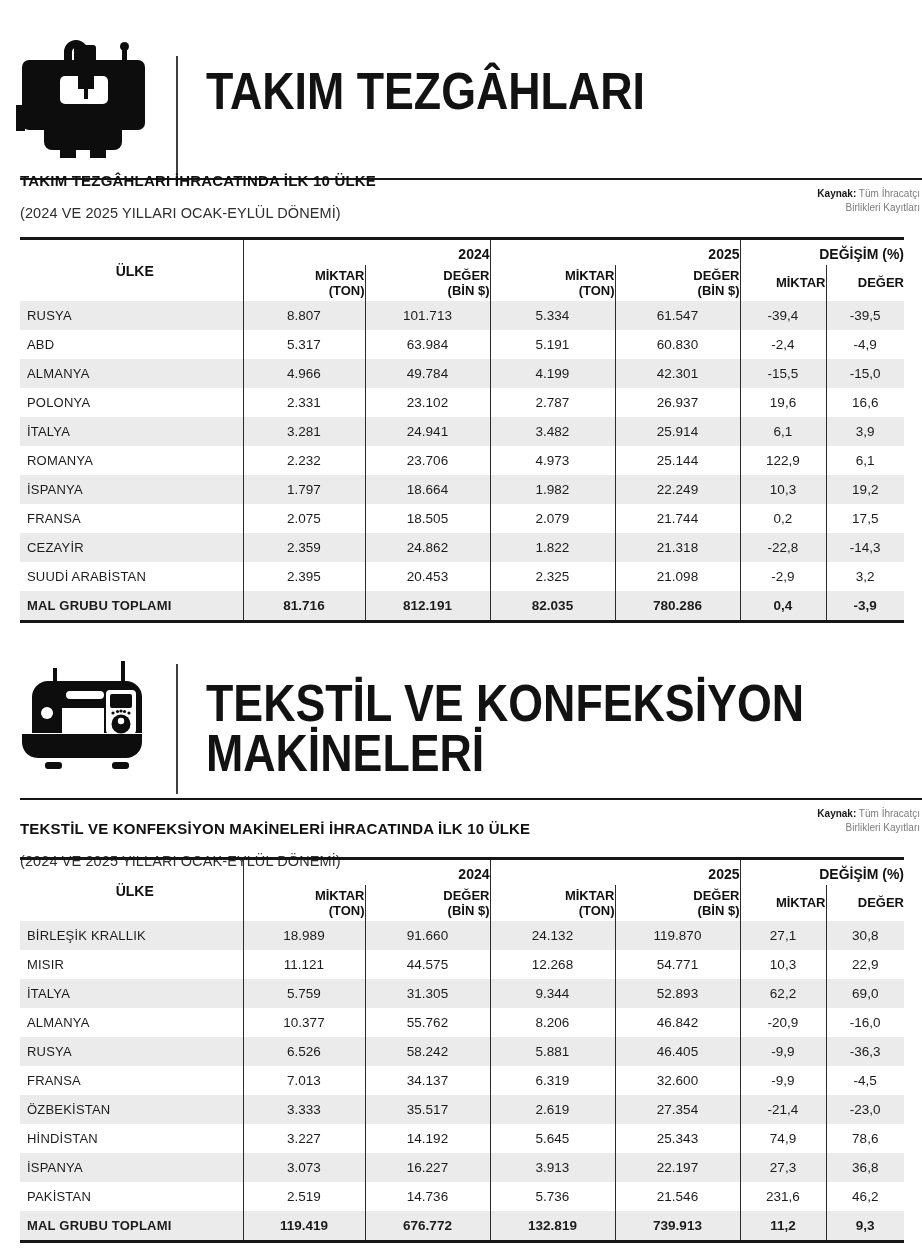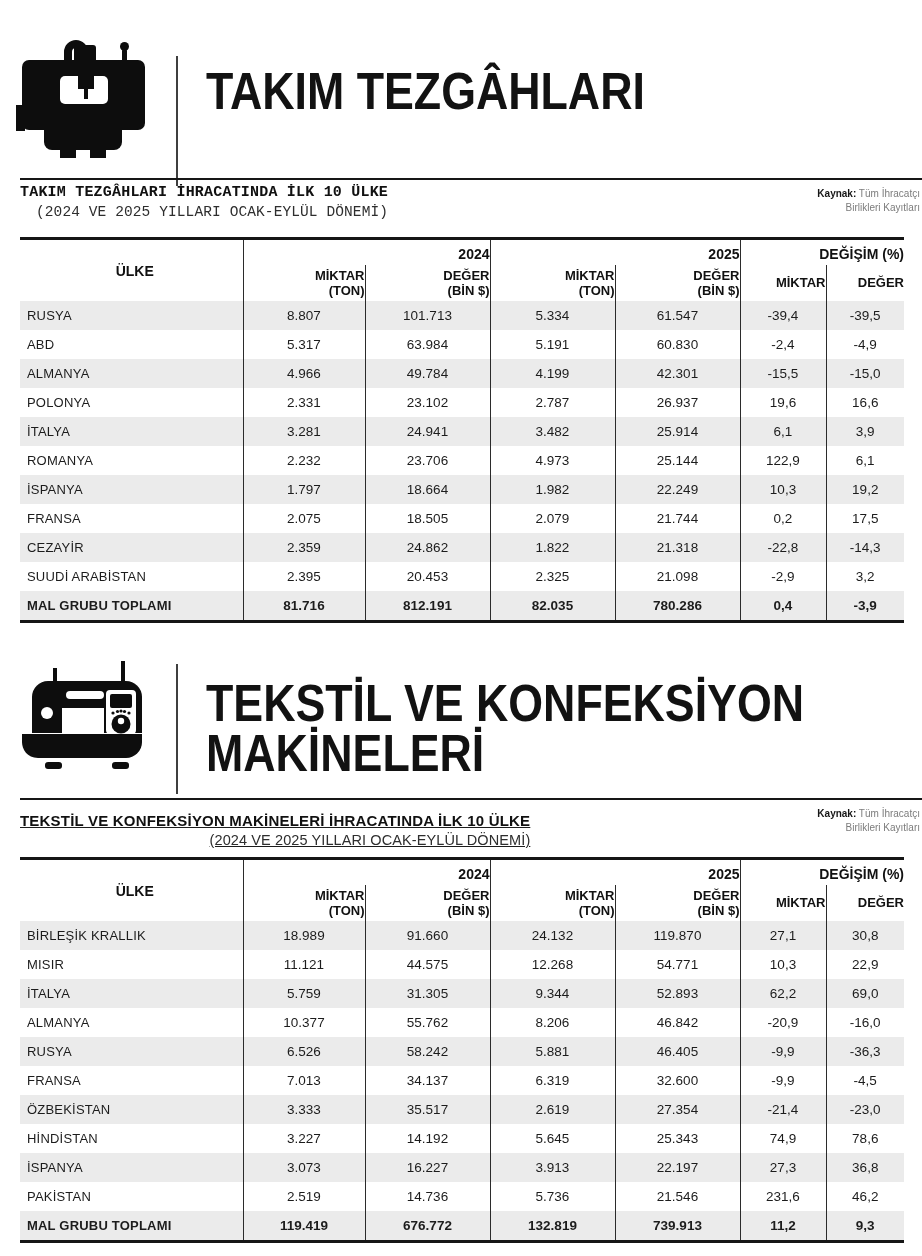--- a/index.html
+++ b/index.html
@@ -7,21 +7,21 @@
   #page{position:relative;width:922px;height:1256px;background:#fff;overflow:hidden;}
   .section{position:absolute;left:0;width:922px;}
   .icon-box{position:absolute;}
   .icon-box svg{display:block;}
   .v-divider{position:absolute;width:2px;background:#3f3f3f;}
   .big-title{position:absolute;font-weight:700;color:#121212;font-size:52px;line-height:50px;
              letter-spacing:0px;white-space:nowrap;transform:scaleX(0.86);transform-origin:left top;}
   .h-rule{position:absolute;left:20px;width:902px;height:2px;background:#161616;}
   .tbl-caption{position:absolute;left:20px;}
   .tbl-title{font-weight:700;font-size:15px;letter-spacing:.2px;color:#111;}
-  .tbl-subtitle{font-size:14.5px;color:#2e2e2e;margin-top:3px;letter-spacing:.1px;text-align:right;}
+  .tbl-subtitle{font-size:14.5px;color:#2e2e2e;margin-top:16px;letter-spacing:.1px;}
   .source{position:absolute;right:2px;text-align:right;font-size:10px;line-height:1.4;color:#7c7c7c;}
   .source .source-label{font-weight:700;color:#161616;}
   table.data{position:absolute;left:20px;border-collapse:collapse;table-layout:fixed;width:884px;
              border-top:3px solid #161616;border-bottom:3px solid #161616;}
   col.w0{width:223px}col.w1{width:122px}col.w2{width:125px}col.w3{width:125px}
   col.w4{width:125px}col.w5{width:86px}col.w6{width:78px}
   th,td{padding:0;}
   .bl{border-left:1px solid #2b2b2b;}
   thead th{font-weight:700;color:#111;text-align:right;vertical-align:middle;}
   thead th.grp{height:22px;font-size:14px;padding-top:3px;}
@@ -59,21 +59,21 @@
         </g>
       </svg>
     </div>
 
     <div class="v-divider" style="left:176px;top:56px;height:130px;"></div>
 
     <div class="big-title" style="left:206px;top:66px;">TAKIM TEZGÂHLARI</div>
 
     <div class="h-rule" style="top:178px;"></div>
 
-    <div class="tbl-caption" style="top:184px;font-family:Liberation Mono, monospace;">
+    <div class="tbl-caption" style="top:172px;">
       <div class="tbl-title">TAKIM TEZGÂHLARI İHRACATINDA İLK 10 ÜLKE</div>
       <div class="tbl-subtitle">(2024 VE 2025 YILLARI OCAK-EYLÜL DÖNEMİ)</div>
     </div>
 
     <div class="source" style="top:187px;">
       <span class="source-label">Kaynak:</span>
       <span class="source-text">Tüm İhracatçı<br>Birlikleri Kayıtları</span>
     </div>
 
     <table class="data" style="top:237px;">
@@ -236,21 +236,21 @@
         <circle cx="101" cy="73" r="3.2" fill="#ffffff"></circle>
       </svg>
     </div>
 
     <div class="v-divider" style="left:176px;top:44px;height:130px;"></div>
 
     <div class="big-title" style="left:206px;top:58px;">TEKSTİL VE KONFEKSİYON<br>MAKİNELERİ</div>
 
     <div class="h-rule" style="top:178px;"></div>
 
-    <div class="tbl-caption" style="top:192px;text-decoration:underline;">
+    <div class="tbl-caption" style="top:200px;">
       <div class="tbl-title">TEKSTİL VE KONFEKSİYON MAKİNELERİ İHRACATINDA İLK 10 ÜLKE</div>
       <div class="tbl-subtitle">(2024 VE 2025 YILLARI OCAK-EYLÜL DÖNEMİ)</div>
     </div>
 
     <div class="source" style="top:187px;">
       <span class="source-label">Kaynak:</span>
       <span class="source-text">Tüm İhracatçı<br>Birlikleri Kayıtları</span>
     </div>
 
     <table class="data" style="top:237px;">

